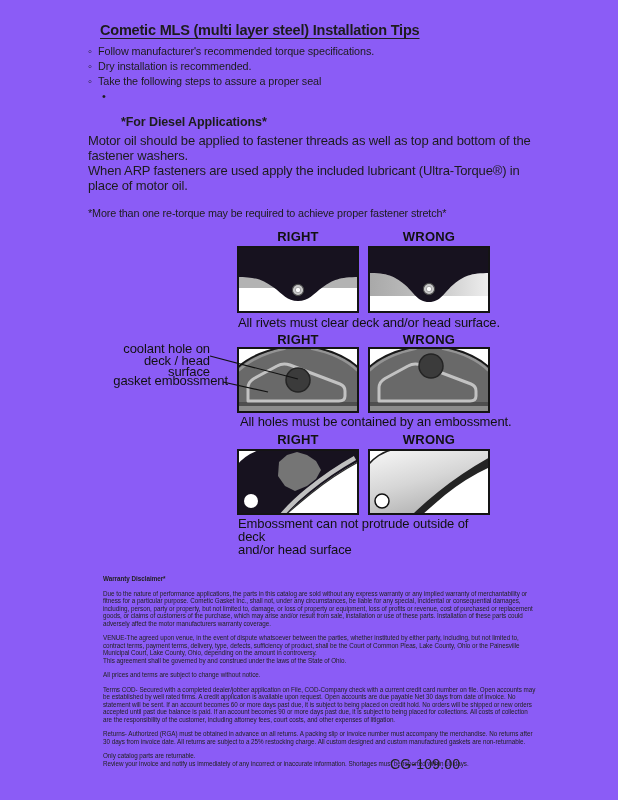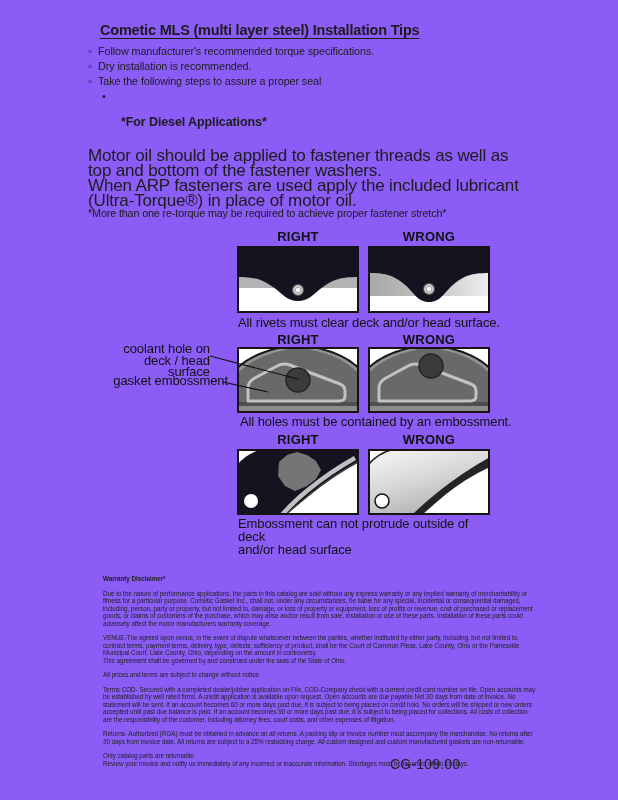--- a/index.html
+++ b/index.html
@@ -12,21 +12,21 @@
     left:100px;top:22px;font-size:14.5px;font-weight:bold;letter-spacing:-0.2px;
     text-decoration:underline;text-underline-offset:3px;
   }
   .bullets{left:88px;top:44px;width:440px;font-size:10.8px;letter-spacing:-0.1px;}
   .b-item{display:flex;line-height:15px;}
   .b-item .mk{width:10px;flex:0 0 10px;}
   .b-sub{padding-left:14px;}
   .mk-open::before{content:"\25E6";font-size:11px;}
   .mk-dot::before{content:"\2022";font-size:11px;}
   .h2{left:88px;top:115px;font-size:12.5px;font-weight:bold;letter-spacing:-0.1px;margin-left:33px;}
-  .para{font-size:17px;line-height:15px;letter-spacing:-0.15px;white-space:pre-line;width:446px;margin-top:15px;}
+  .para{font-size:13px;line-height:15px;letter-spacing:-0.15px;white-space:pre-line;width:446px;}
   .p1{left:88px;top:133px;}
   .p2{left:88px;top:169px;}
   .note{left:88px;top:207px;font-size:10.8px;letter-spacing:-0.15px;}
   .fig-label{width:122px;text-align:center;font-size:13px;font-weight:bold;letter-spacing:0.2px;color:#111;}
   .panel{display:block;}
   .caption{font-size:13px;letter-spacing:-0.1px;color:#111;white-space:pre-line;line-height:13px;}
   .fig2-lab{font-size:13px;letter-spacing:-0.1px;line-height:11.5px;text-align:right;white-space:pre-line;color:#111;}
   .overlay{pointer-events:none;z-index:5;}
   .disc{left:103px;top:575px;width:472px;font-size:6.3px;line-height:7.5px;letter-spacing:-0.03px;color:#222;}
   .disc .dh{font-weight:bold;margin:0 0 7px 0;}

